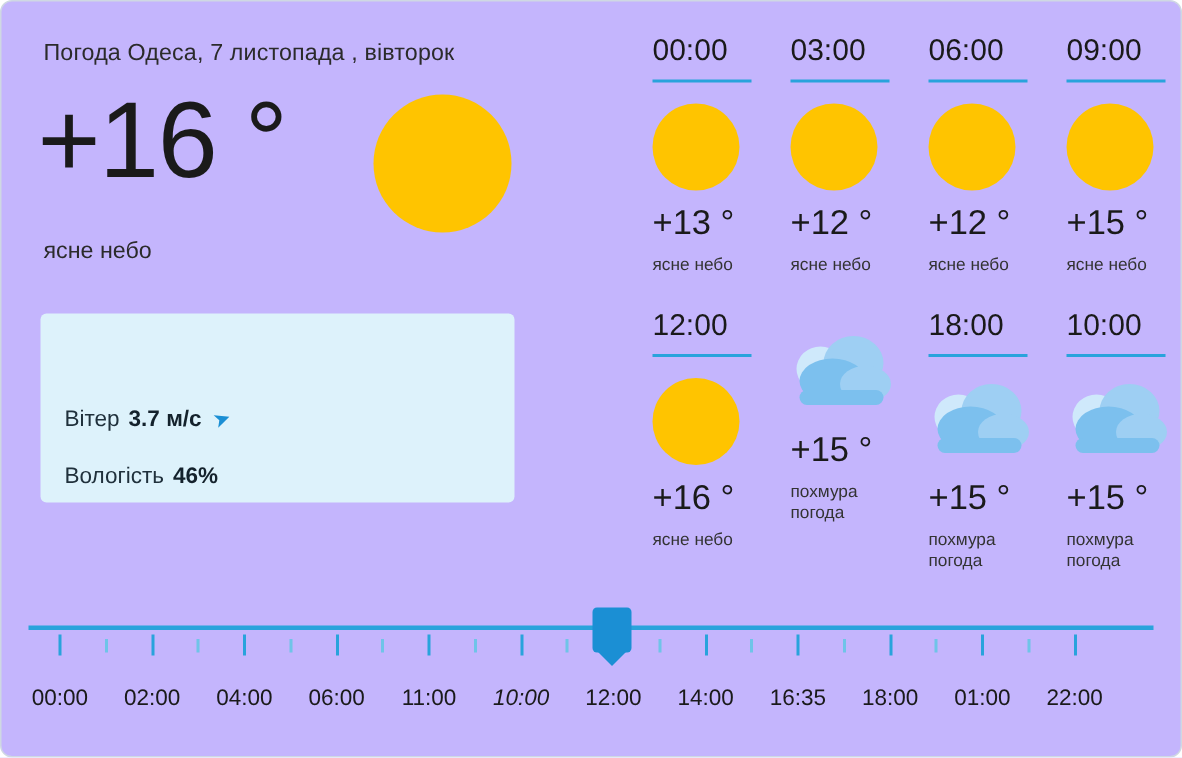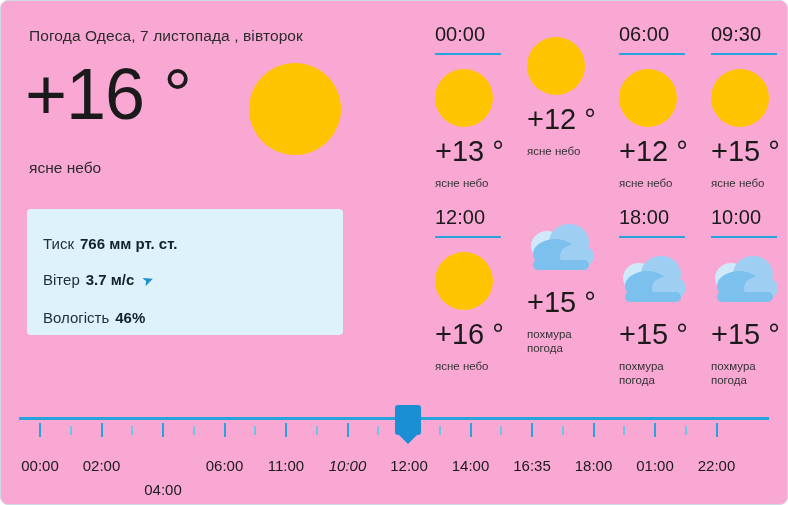--- a/index.html
+++ b/index.html
@@ -7,21 +7,21 @@
     padding: 0;
     background: #ffffff;
   }
   body {
     font-family: "Liberation Sans", sans-serif;
   }
   #app {
     position: relative;
     width: 788px;
     height: 505px;
-    background: #f9a8d4;
+    background: #c4b5fd;
     border: 1px solid #cfd8e3;
     border-radius: 8px;
     box-sizing: border-box;
     overflow: hidden;
   }
 
   
   .left-panel {
     position: absolute;
     left: 0;
@@ -129,21 +129,21 @@
     background: #ffc400;
   }
   .cloud-icon {
     position: absolute;
     left: -2px;
     top: 4px;
     width: 72px;
     height: 54px;
   }
   .fc-temp {
-    font-size: 29px;
+    font-size: 23px;
     color: #1a1a1a;
     margin-top: 4px;
     display: block;
   }
   .fc-cond {
     font-size: 11.5px;
     color: #333;
     margin-top: 8px;
     display: block;
     width: 74px;
@@ -205,58 +205,56 @@
 
 <div id="app">
 
   <div class="left-panel">
     <div class="location-line">Погода Одеса, 7 листопада , вівторок</div>
     <div class="big-temp">+16 °</div>
     <div class="big-sun"></div>
     <div class="cond-main">ясне небо</div>
 
     <div class="info-box">
-      <div class="info-row row-1">
-        <span class="lbl">Тиск</span><span class="val">766 мм рт. ст.</span>
-      </div>
       <div class="info-row row-2">
         <span class="lbl">Вітер</span><span class="val">3.7 м/с</span><span class="wind-arrow">➤</span>
       </div>
       <div class="info-row row-3">
         <span class="lbl">Вологість</span><span class="val">46%</span>
       </div>
     </div>
   </div>
 
   <div class="forecast">
       <div class="fc-cell" style="left: 18px; top: 22px;">
         <span class="fc-time">00:00</span>
         <div class="fc-icon-wrap">
           <div class="sun-icon"></div>
         </div>
         <span class="fc-temp">+13 °</span>
         <span class="fc-cond">ясне небо</span>
       </div>
       <div class="fc-cell" style="left: 110px; top: 22px;">
+        <span class="fc-time">03:00</span>
         <div class="fc-icon-wrap">
           <div class="sun-icon"></div>
         </div>
         <span class="fc-temp">+12 °</span>
         <span class="fc-cond">ясне небо</span>
       </div>
       <div class="fc-cell" style="left: 202px; top: 22px;">
         <span class="fc-time">06:00</span>
         <div class="fc-icon-wrap">
           <div class="sun-icon"></div>
         </div>
         <span class="fc-temp">+12 °</span>
         <span class="fc-cond">ясне небо</span>
       </div>
       <div class="fc-cell" style="left: 294px; top: 22px;">
-        <span class="fc-time">09:30</span>
+        <span class="fc-time">09:00</span>
         <div class="fc-icon-wrap">
           <div class="sun-icon"></div>
         </div>
         <span class="fc-temp">+15 °</span>
         <span class="fc-cond">ясне небо</span>
       </div>
       <div class="fc-cell" style="left: 18px; top: 205px;">
         <span class="fc-time">12:00</span>
         <div class="fc-icon-wrap">
           <div class="sun-icon"></div>
@@ -331,21 +329,21 @@
         <div class="tick" style="left: 591.5px;"></div>
         <div class="tick minor" style="left: 622.25px;"></div>
         <div class="tick" style="left: 653px;"></div>
         <div class="tick minor" style="left: 683.75px;"></div>
         <div class="tick" style="left: 714.5px;"></div>
       </div>
     <div class="slider-handle" id="handle" style="left: 394px;"></div>
     <div id="axis-labels">
         <div class="axis-label" style="left: 8px;">00:00</div>
         <div class="axis-label" style="left: 69.5px;">02:00</div>
-        <div class="axis-label" style="left: 131px; margin-top: 24px;">04:00</div>
+        <div class="axis-label" style="left: 131px;">04:00</div>
         <div class="axis-label" style="left: 192.5px;">06:00</div>
         <div class="axis-label" style="left: 254px;">11:00</div>
         <div class="axis-label" style="left: 315.5px; font-style: italic;">10:00</div>
         <div class="axis-label" style="left: 377px;">12:00</div>
         <div class="axis-label" style="left: 438.5px;">14:00</div>
         <div class="axis-label" style="left: 500px;">16:35</div>
         <div class="axis-label" style="left: 561.5px;">18:00</div>
         <div class="axis-label" style="left: 623px;">01:00</div>
         <div class="axis-label" style="left: 684.5px;">22:00</div>
       </div>

